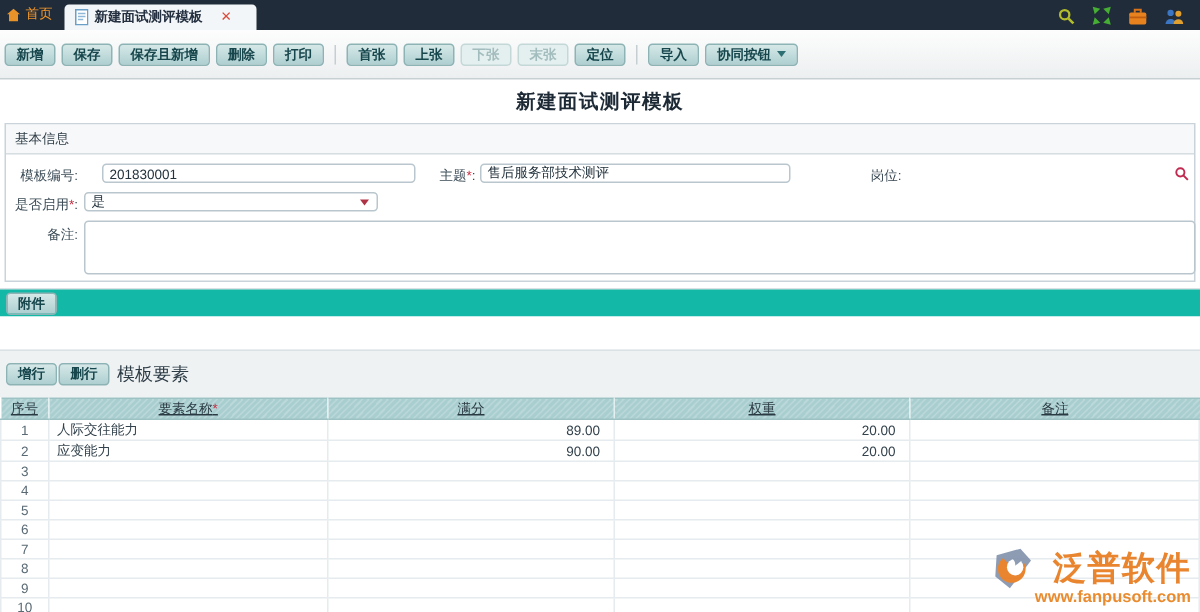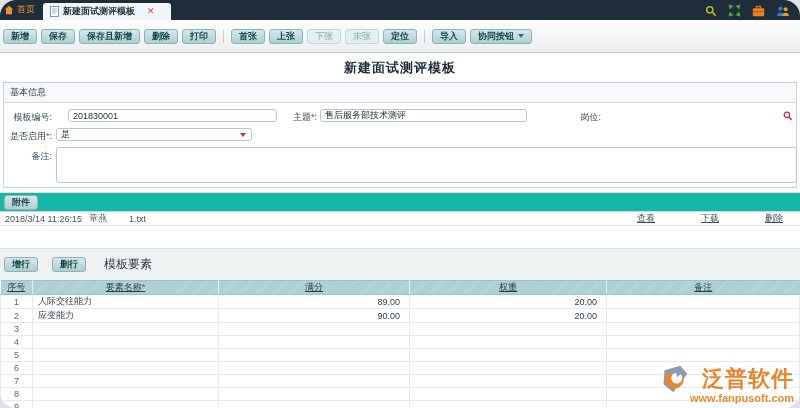--- a/index.html
+++ b/index.html
@@ -1,17 +1,17 @@
 <!DOCTYPE html>
 <html><head>
 <meta charset="utf-8">
 <style>
   * { box-sizing: border-box; margin: 0; padding: 0; }
   body { background:#dfe3e6; font-family:"Liberation Sans","DejaVu Sans",sans-serif; }
-  .app { position:relative; width:800px; height:408px; background:#fff; overflow:hidden;border-radius:16px; }
+  .app { position:relative; width:800px; height:408px; background:#fff; overflow:hidden; }
 
   
   .tabbar { height:20px; background:#212c3a; display:flex; align-items:flex-end; }
   .home { display:flex; align-items:center; gap:3px; color:#f0962c; font-size:9px;
           padding:0 8px 4px 4px; cursor:pointer; }
   .tab { display:flex; align-items:center; gap:4px; background:#f3f6f8; height:17px;
          border-radius:3px 3px 0 0; padding:0 7px; min-width:128px; }
   .tab-title { font-size:9px; color:#243040; font-weight:bold; }
   .tab-close { color:#d94a3a; font-size:9px; font-weight:bold; margin-left:8px; cursor:pointer; line-height:1;}
   .tabbar-icons { margin-left:auto; display:flex; align-items:center; gap:11px; padding:0 10px 3px 0; }
@@ -56,21 +56,21 @@
                 border-top:1px solid #cfd8dc; border-bottom:1px solid #dde4e7;
                 padding:3px 5px; height:15px; background:#fff; }
   .a-date { width:84px; } .a-user { width:40px; } .a-file { width:120px; }
   .a-spacer { flex:1; }
   .alink { color:#3c4e5e; text-decoration:underline; cursor:pointer; margin-left:46px; }
   .alink:last-child { margin-right:12px; }
   .attach-empty { height:18px; background:#fff; }
 
   
   .detail-bar { margin-top:4px; background:#eef2f3; border-top:1px solid #dbe2e5;
-                padding:14px 4px; height:32px; display:flex; align-items:center; gap:14px; }
+                padding:14px 4px; height:32px; display:flex; align-items:center; gap:1px; }
   .detail-label { font-size:12px; color:#2e3c46; margin-left:4px; }
   .grid-wrap { border-bottom:2px solid #41809b; }
   table { width:100%; border-collapse:collapse; table-layout:fixed; font-size:9px; }
   th { background:#a9ced0;
        background-image:repeating-linear-gradient(135deg, rgba(255,255,255,.22) 0 1px, transparent 1px 3px);
        color:#2b3b44; font-weight:normal; height:14px; border-right:1px solid rgba(255,255,255,.65);
        border-top:1px solid #9dc2c4; border-bottom:1px solid #9dc2c4;text-decoration:underline; }
   th:last-child { border-right:none; }
   td { height:13px; border:1px solid #e5ebee; color:#33424c; padding:0 5px; overflow:hidden; white-space:nowrap; }
   td.c-no { text-align:center; color:#5a6a74; padding:0 1px; }
@@ -170,27 +170,20 @@
         <span class="sel-arrow"></span>
       </div>
 
       <span class="lbl" style="left:0;width:48px;top:47px;"><span>备注</span><span class="req"></span><span>:</span></span>
       <textarea style="left: 52px; top: 44px; width: 741px; height: 36px;"></textarea>
     </div>
   </div>
 
   <div class="attach-bar">
     <button class="tbtn">附件</button>
-  </div>
-  <div class="attach-row">
-    <span class="a-date">2018/3/14 11:26:15</span>
-    <span class="a-user">章燕</span>
-    <span class="a-file">1.txt</span>
-    <span class="a-spacer"></span>
-    <span id="attach-actions"><span class="alink">查看</span><span class="alink">下载</span><span class="alink">删除</span></span>
   </div>
   <div class="attach-empty"></div>
 
   <div class="detail-bar">
     <button class="tbtn">增行</button>
     <button class="tbtn">删行</button>
     <span class="detail-label">模板要素</span>
   </div>
   <div class="grid-wrap">
     <table>

